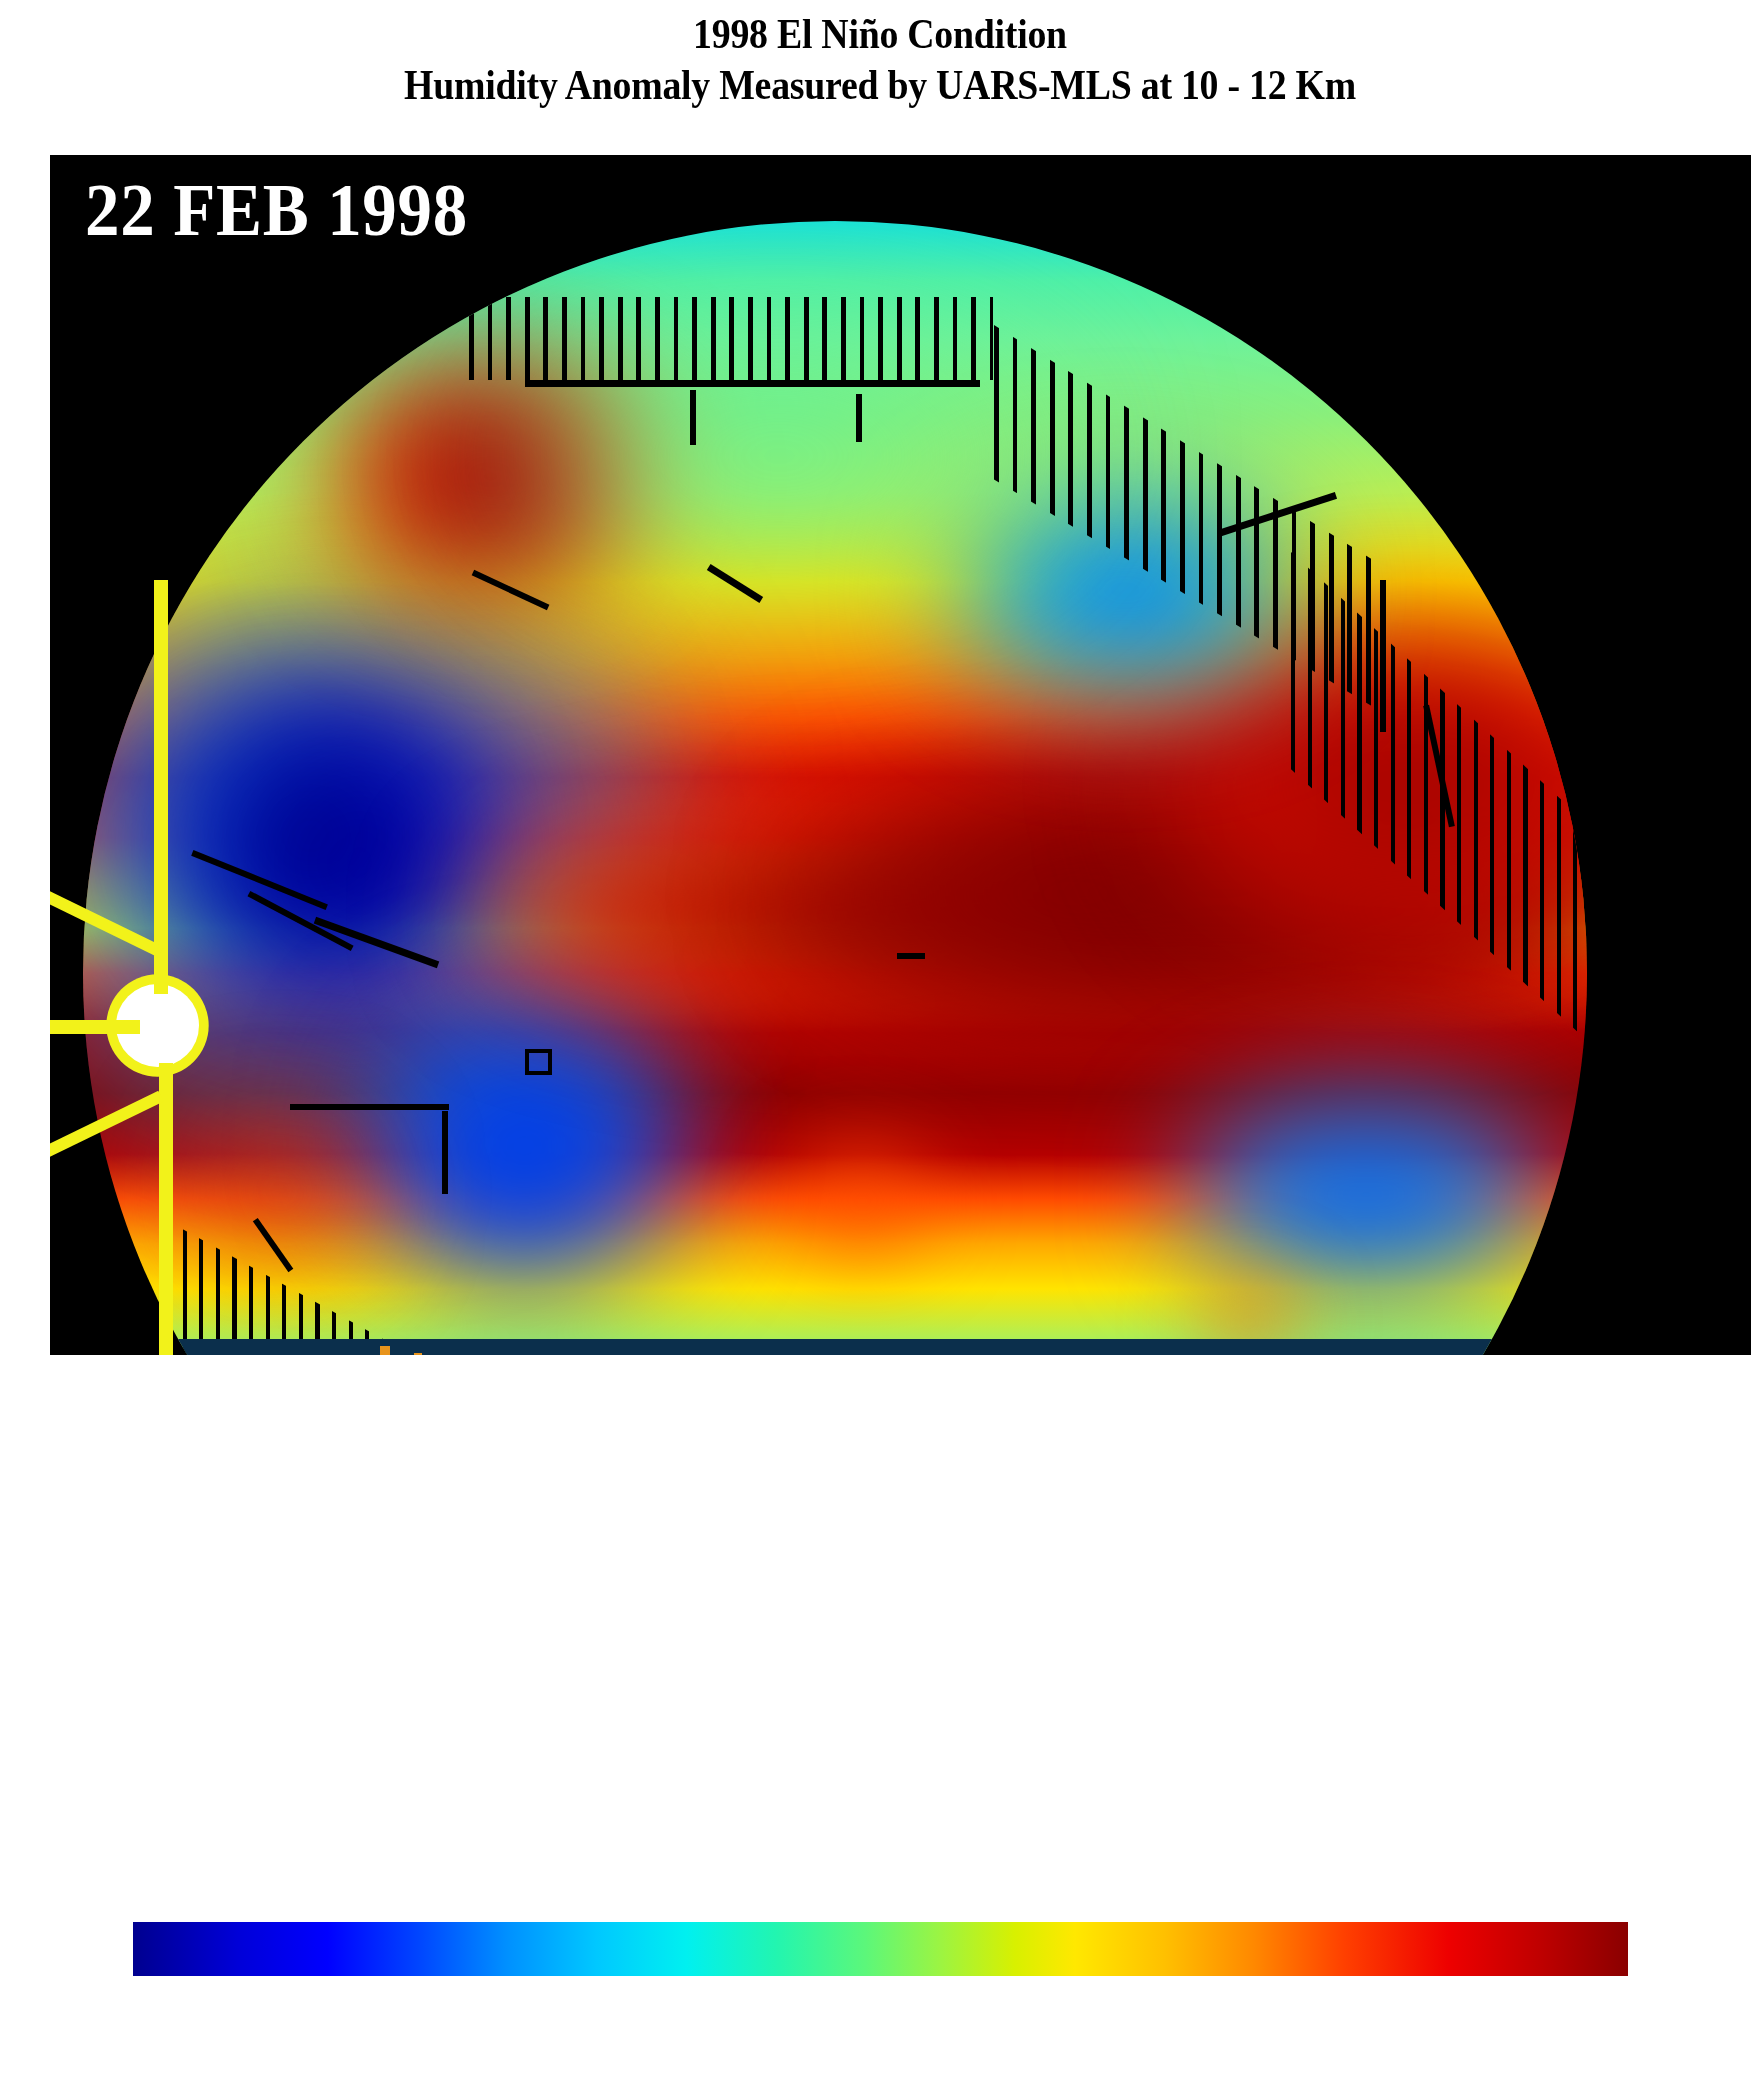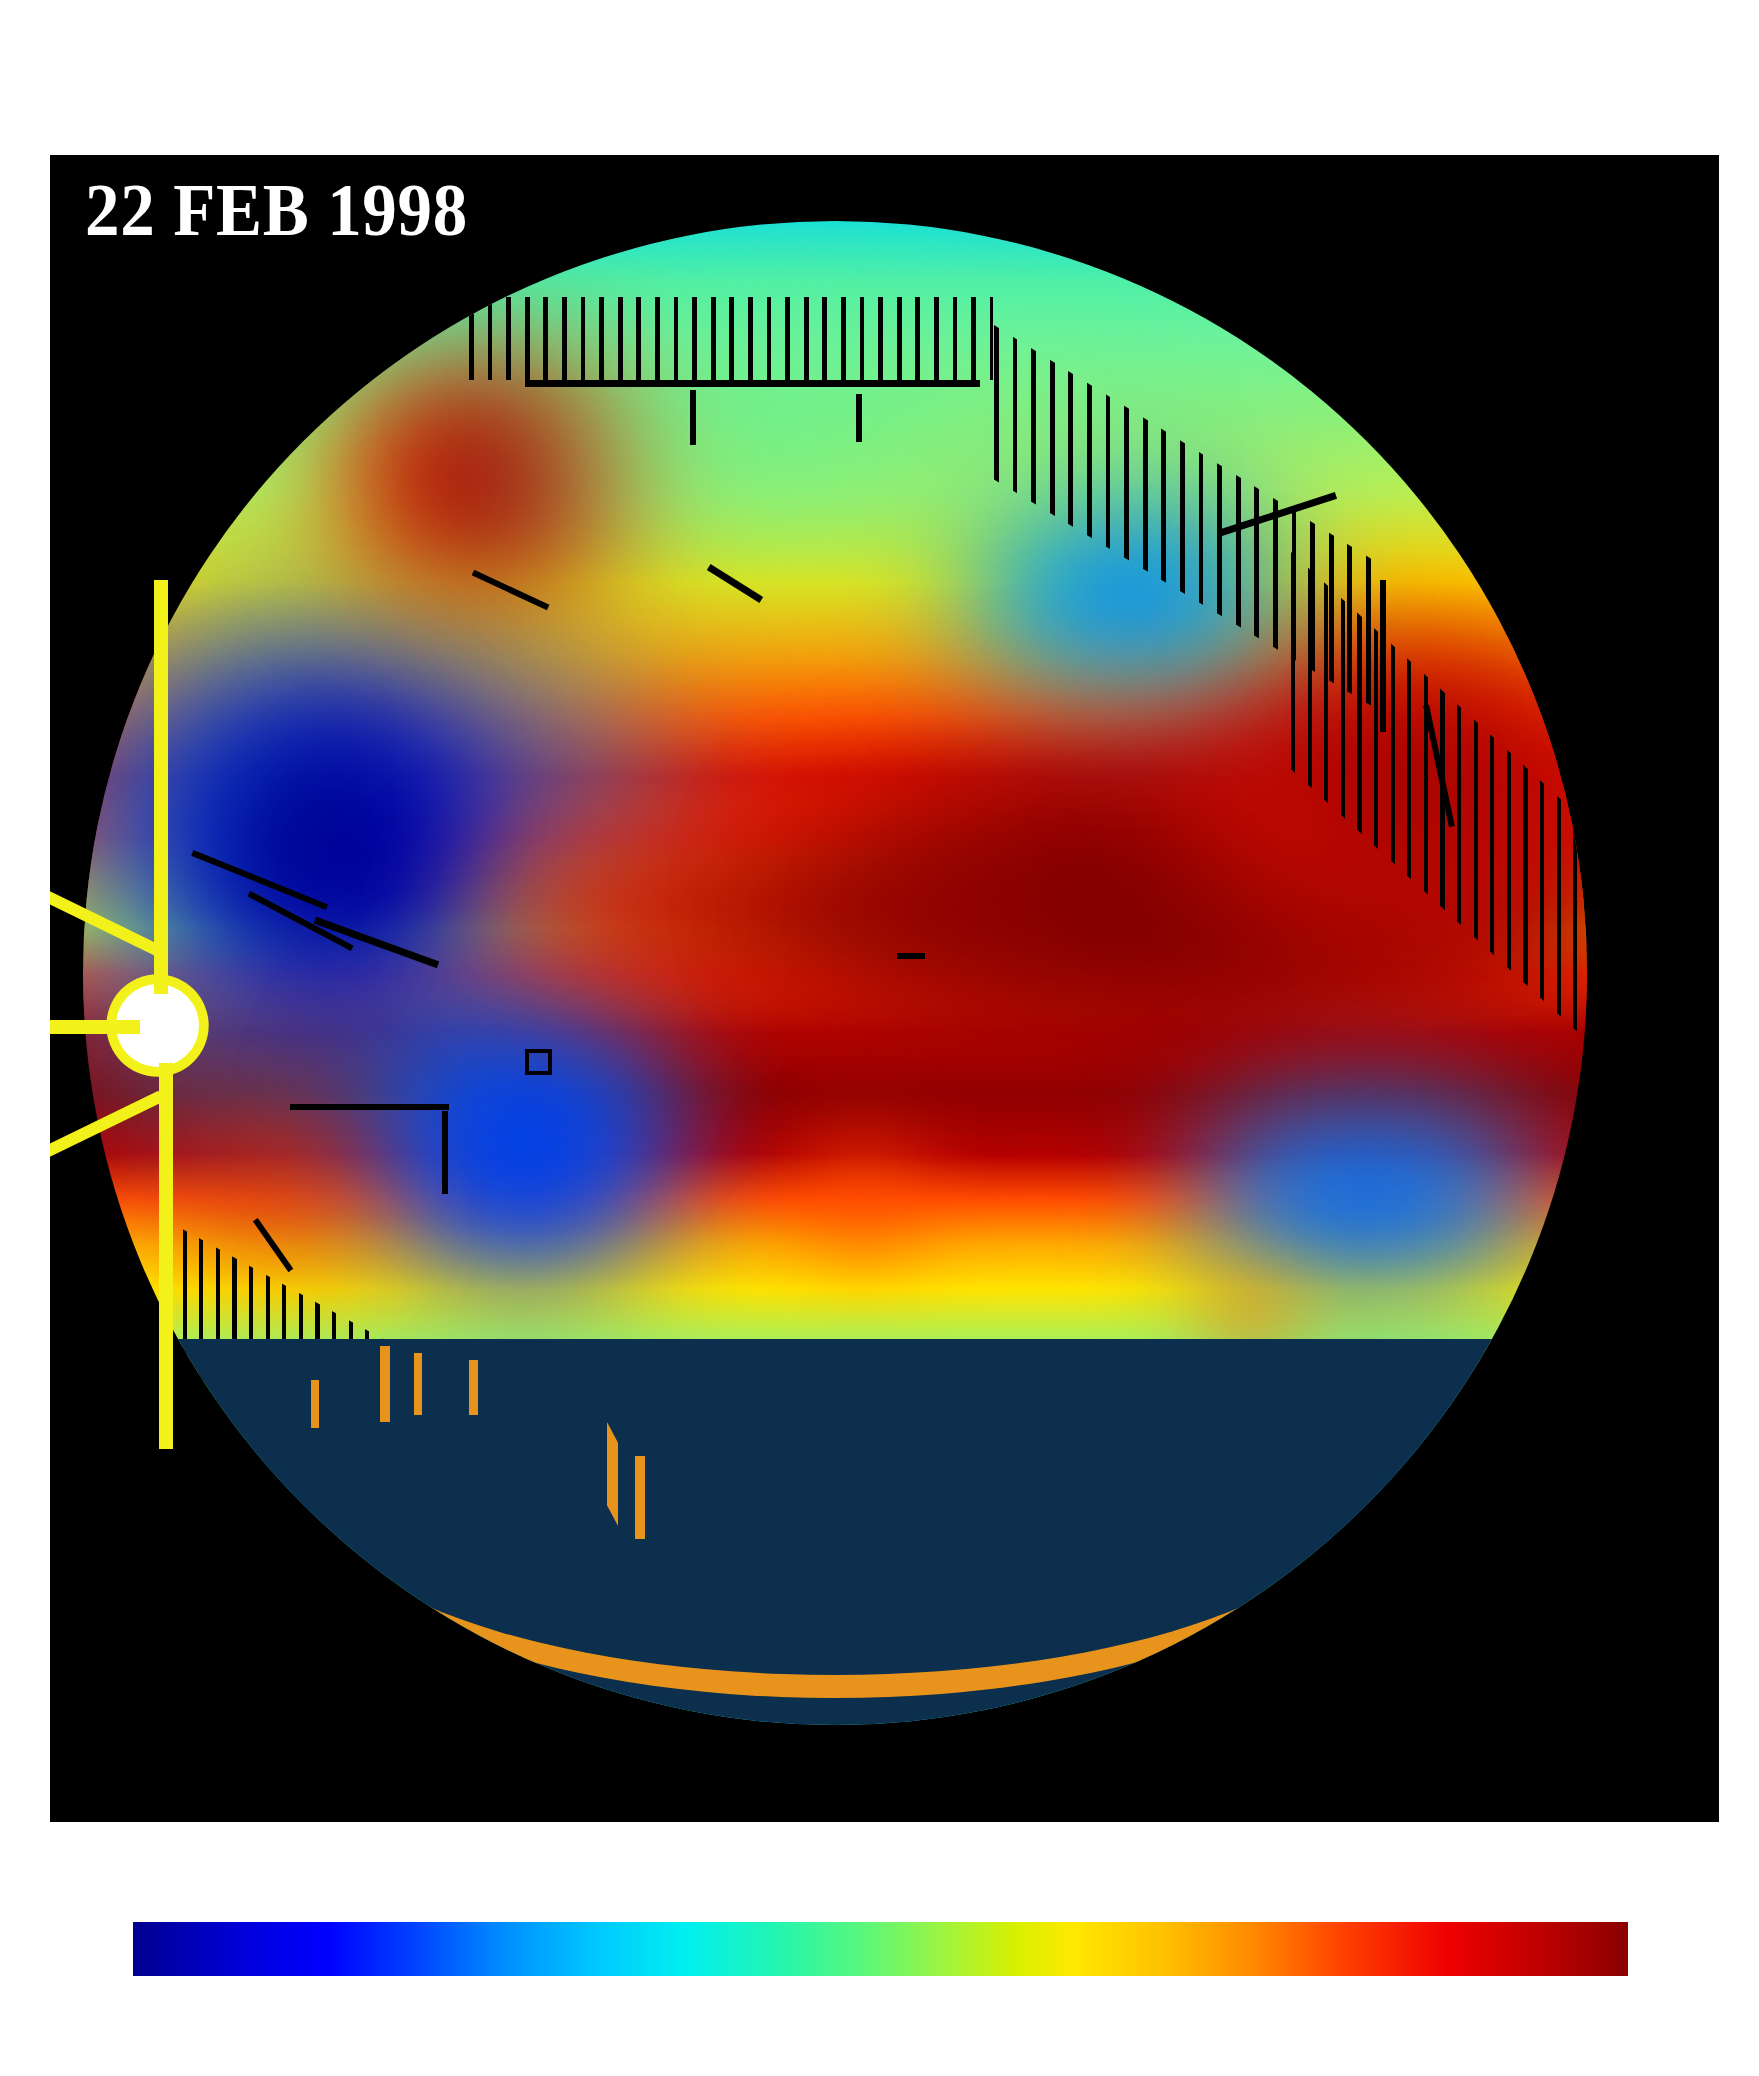--- a/index.html
+++ b/index.html
@@ -28,23 +28,24 @@
     transform:scaleX(0.88);
     transform-origin:center center;
     white-space:nowrap;
   }
   .title-line.l2{font-size:43px;margin-top:5.5px;}
 
   
   .panel{
     position:absolute;
     left:50px;top:155px;
-    width:1669px;height:1667px;
+    width:1669px;height:1200px;
     background:#000000;
     overflow:hidden;
+    padding-left:32px;
   }
 
   .date-label{
     position:absolute;left:35px;top:12.4px;
     color:#ffffff;
     font-weight:bold;
     font-size:75px;
     transform:scaleX(0.92);
     transform-origin:left center;
     white-space:nowrap;
@@ -174,20 +175,24 @@
   }
   .cb-left{left:128px;top:0;transform-origin:left center;}
   .cb-mid{left:697px;top:0;transform-origin:left center;}
   .cb-right{left:1235px;top:0;transform-origin:left center;}
 </style>
 </head>
 <body>
 
 <div id="page">
 
+  <div class="title-block">
+    <span class="title-line l1">1998 El Niño Condition</span>
+    <span class="title-line l2">Humidity Anomaly Measured by UARS-MLS at 10 - 12 Km</span>
+  </div>
 
   <div class="panel">
 
     <div class="date-label">22 FEB 1998</div>
 
     <div class="globe-wrap">
       <div class="globe">
 
         <div class="field-base"></div>
 

